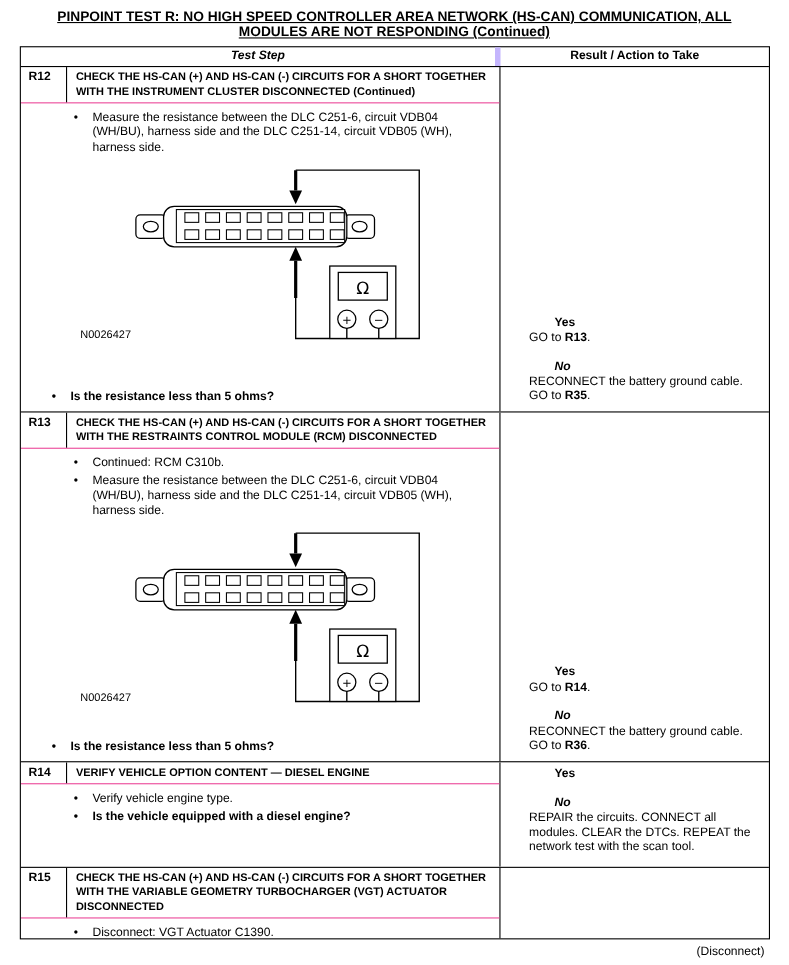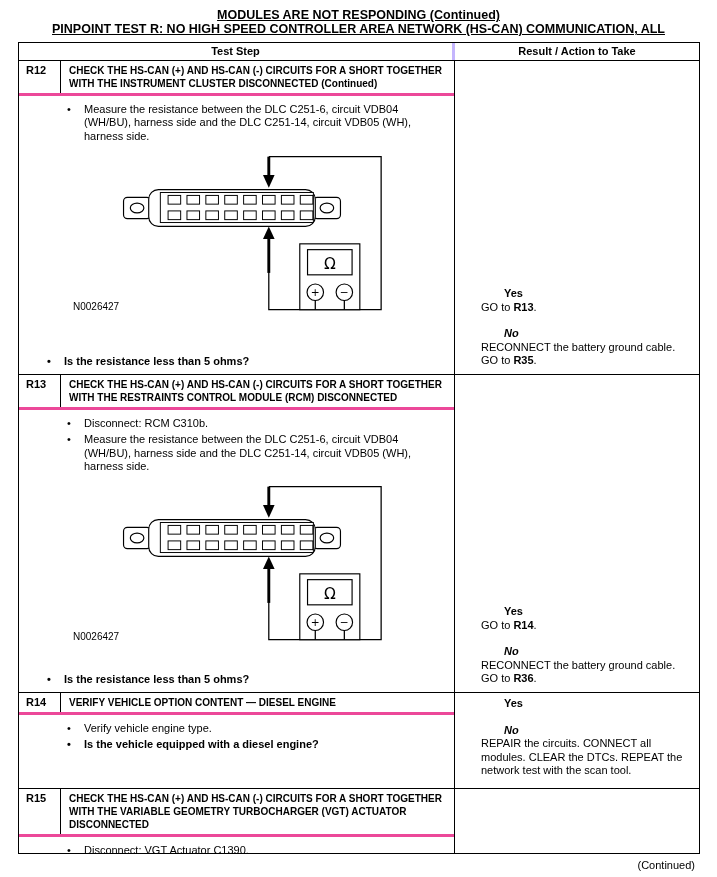--- a/index.html
+++ b/index.html
@@ -8,27 +8,27 @@
   .page { width: 717px; height: 877px; padding-top: 8px; overflow: hidden; }
 
   .doc-title { text-align: center; font-weight: bold; font-size: 12.5px; line-height: 1.15; }
   .doc-title div { text-decoration: underline; }
 
   .ptable { margin: 5px 17px 0 18px; border: 1px solid #000; }
 
   .thead { display: grid; grid-template-columns: 436px 1fr; border-bottom: 1px solid #000;
            font-weight: bold; font-size: 11px; }
   .thead > div { text-align: center; padding: 2px 0 3px 0; }
-  .thead > div:first-child { border-right: 3px solid #c4b5fd; }
+  .thead > div:first-child { border-right: 5px solid #c4b5fd; font-style: italic; }
 
   .trow { display: grid; grid-template-columns: 436px 1fr; border-bottom: 1px solid #000; overflow: hidden; }
   .trow:last-child { border-bottom: none; }
 
   .cell-left { border-right: 1px solid #000; display: flex; flex-direction: column; }
-  .titleband { display: grid; grid-template-columns: 42px 1fr; border-bottom: 3px solid #ec4899; }
+  .titleband { display: grid; grid-template-columns: 42px 1fr; border-bottom: 1px solid #ec4899; }
   .stepnum { border-right: 1px solid #000; font-weight: bold; font-size: 11px; padding: 3px 0 2px 7px; }
   .steptitle { font-weight: bold; font-size: 10px; padding: 3px 10px 3px 8px; line-height: 1.3; }
 
   .stepbody { font-size: 11px; padding: 4px 8px 5px 0; flex: 1; display: flex; flex-direction: column; }
   .bullet { display: flex; padding-left: 48px; line-height: 1.22; margin-top: 3px; }
   .bullet .dot { width: 17px; flex: none; }
   .bullet.q { font-weight: bold; padding-left: 28px; }
   .bullet.q.push { margin-top: auto; }
 
   .figure { position: relative; width: 352px; height: 188px; margin: 4px 0 2px 46px; flex: none; }
@@ -48,22 +48,22 @@
   svg .shape { fill: #fff; stroke: #000; stroke-width: 1.2; }
   svg .pin { fill: #fff; stroke: #000; stroke-width: 1; }
   svg text { font-family: "DejaVu Sans", sans-serif; }
 </style>
 </head>
 <body>
 
 <div class="page">
 
   <div class="doc-title">
+    <div>PINPOINT TEST R: NO HIGH SPEED CONTROLLER AREA NETWORK (HS-CAN) COMMUNICATION, ALL</div>
     <div>MODULES ARE NOT RESPONDING (Continued)</div>
-    <div>PINPOINT TEST R: NO HIGH SPEED CONTROLLER AREA NETWORK (HS-CAN) COMMUNICATION, ALL</div>
   </div>
 
   <div class="ptable">
 
     <div class="thead">
       <div>Test Step</div>
       <div>Result / Action to Take</div>
     </div>
 
     <div class="trow" style="height:314px">
@@ -138,21 +138,21 @@
 
     <div class="trow" style="height:318px">
       <div class="cell-left">
         <div class="titleband">
           <div class="stepnum">R13</div>
           <div class="steptitle">CHECK THE HS-CAN (+) AND HS-CAN (-) CIRCUITS FOR A SHORT TOGETHER WITH THE RESTRAINTS CONTROL MODULE (RCM) DISCONNECTED</div>
         </div>
         <div class="stepbody">
           <div class="bullet">
             <span class="dot">•</span>
-            <span>Disconnect: RCM C310b.</span>
+            <span>Continued: RCM C310b.</span>
           </div>
           <div class="bullet">
             <span class="dot">•</span>
             <span>Measure the resistance between the DLC C251-6, circuit VDB04 (WH/BU), harness side and the DLC C251-14, circuit VDB05 (WH), harness side.</span>
           </div>
           <div class="figure">
             <svg width="334" height="184" viewBox="0 0 340 190">
               <polyline class="wire" points="208,10 324,10 324,168 208,168 208,112"></polyline>
               <line class="thick" x1="208" y1="10" x2="208" y2="29"></line>
               <polygon points="202,29 214,29 208,42" fill="#000"></polygon>
@@ -245,15 +245,15 @@
             <span class="dot">•</span>
             <span>Disconnect: VGT Actuator C1390.</span>
           </div>
         </div>
       </div>
       <div class="cell-right"></div>
     </div>
 
   </div>
 
-  <div class="continued">(Continued)</div>
+  <div class="continued">(Disconnect)</div>
 
 </div>
 
 </body></html>

